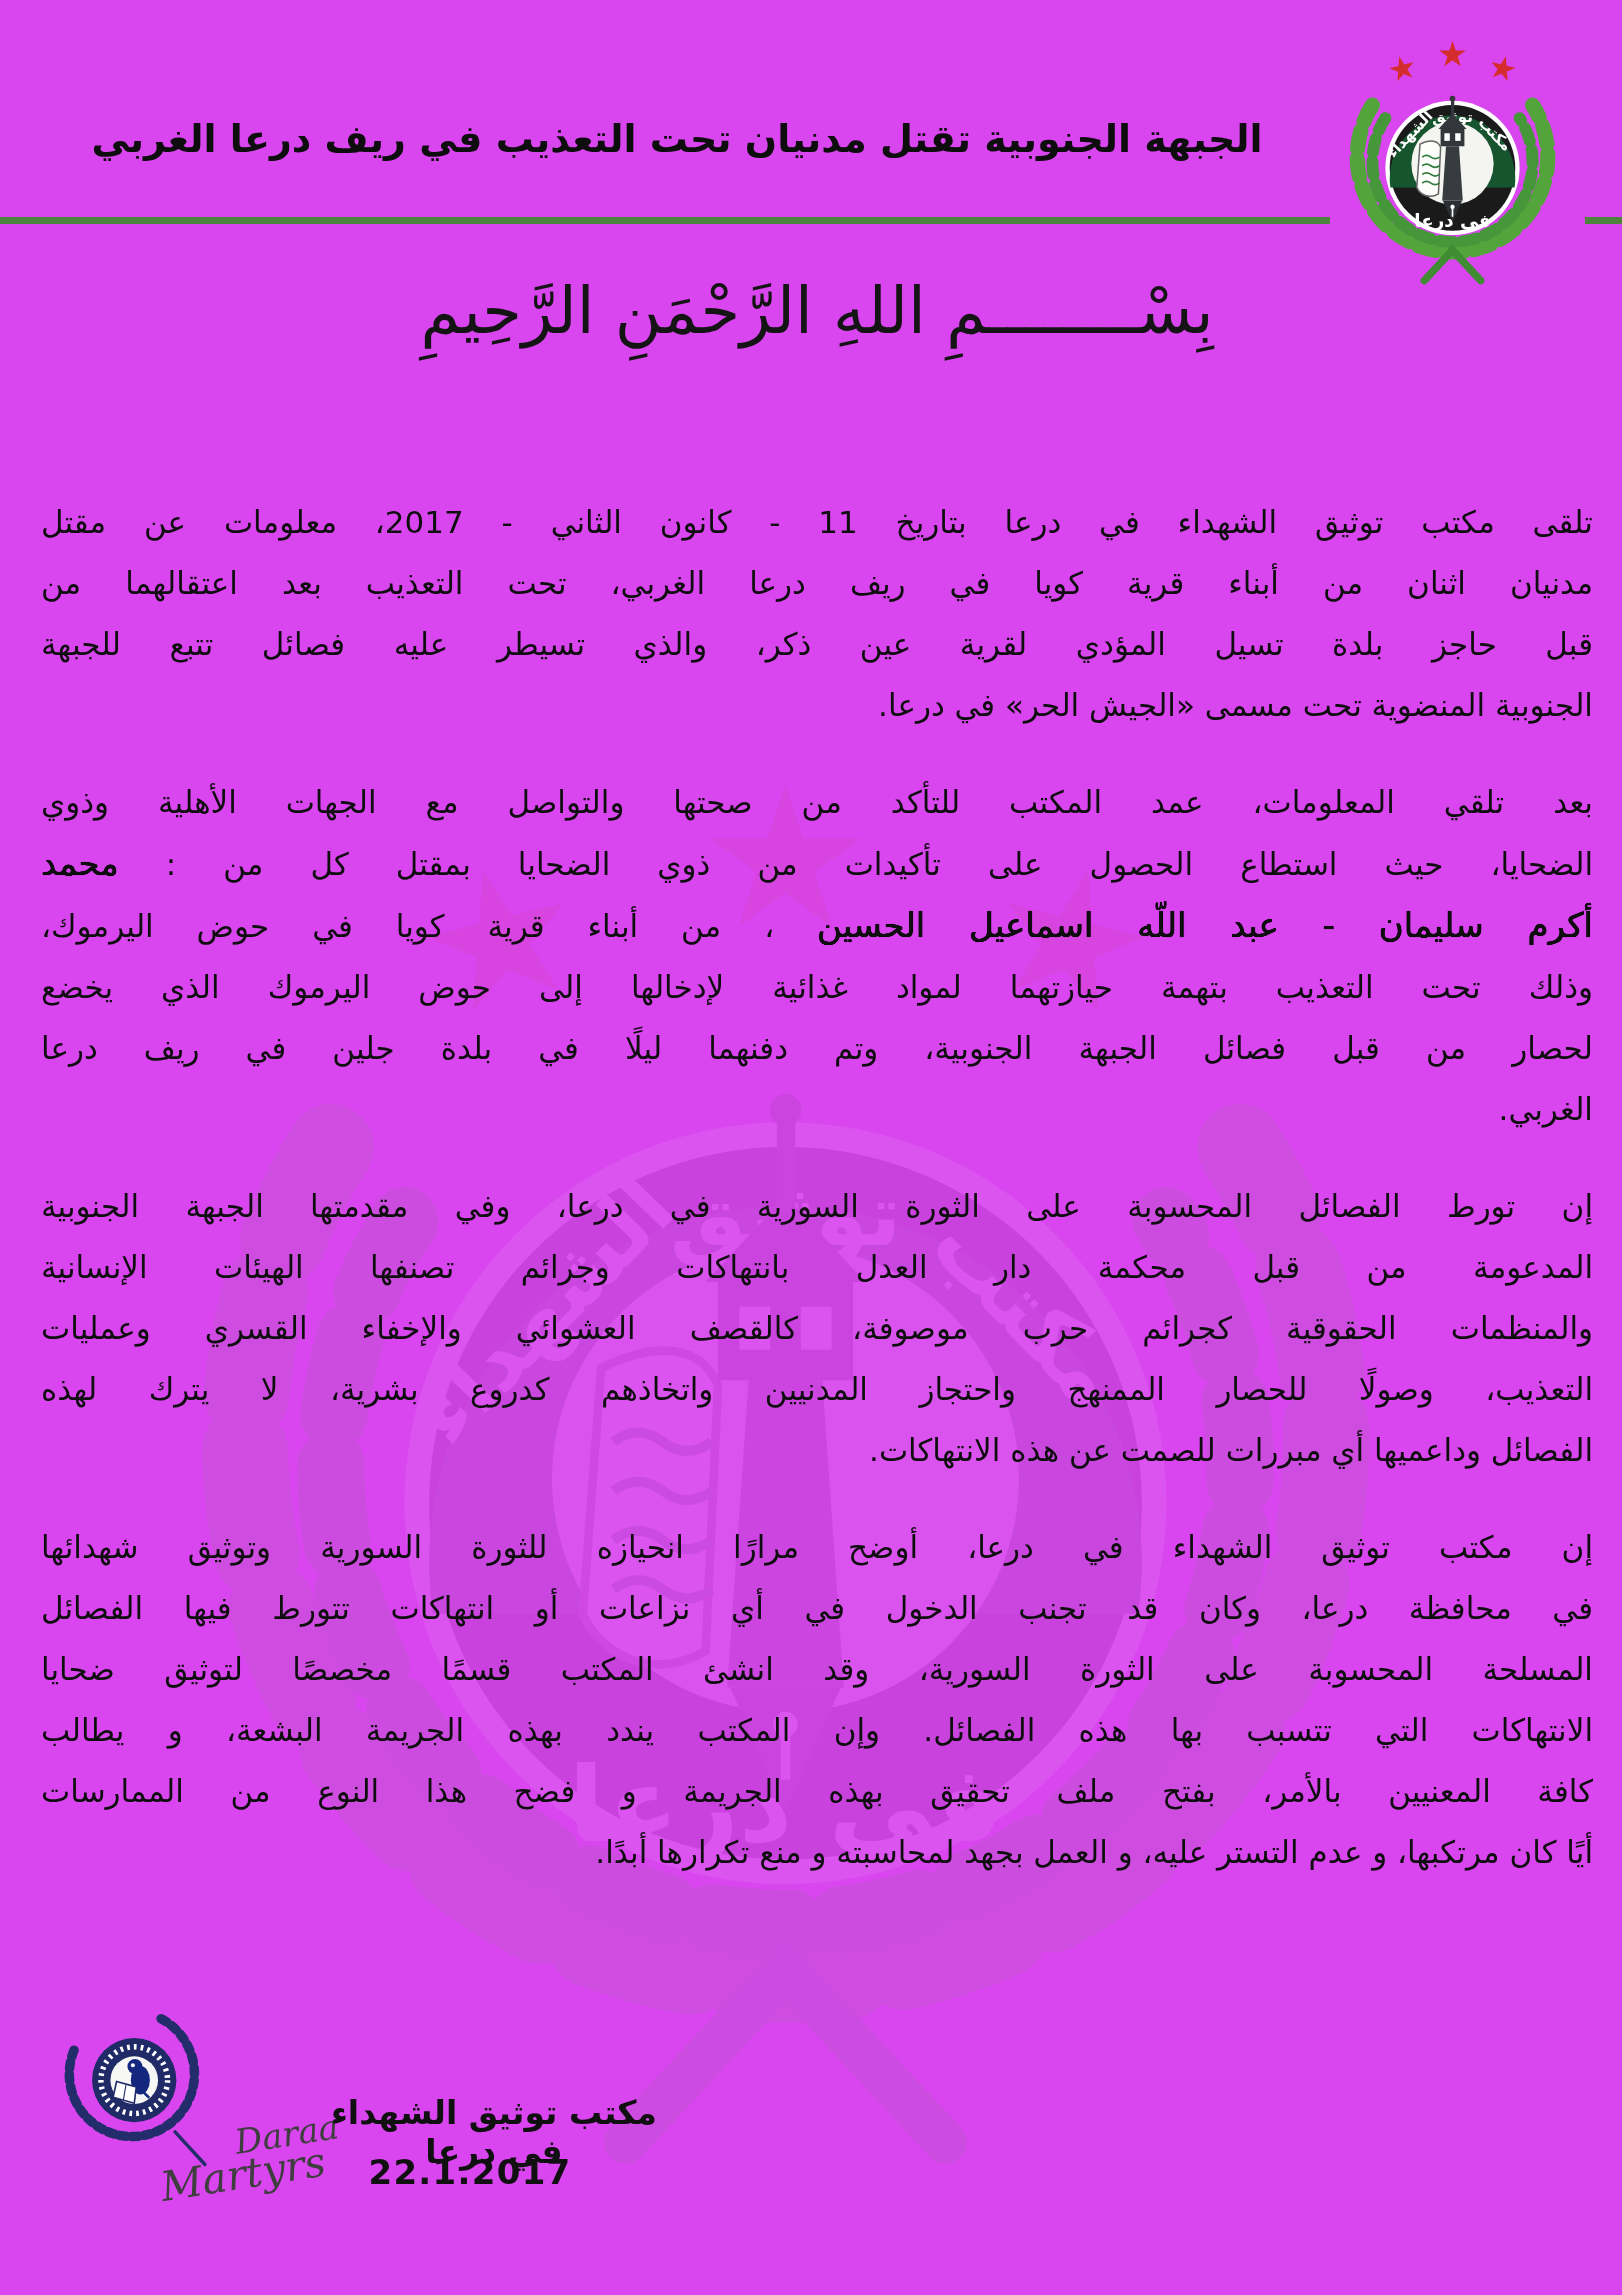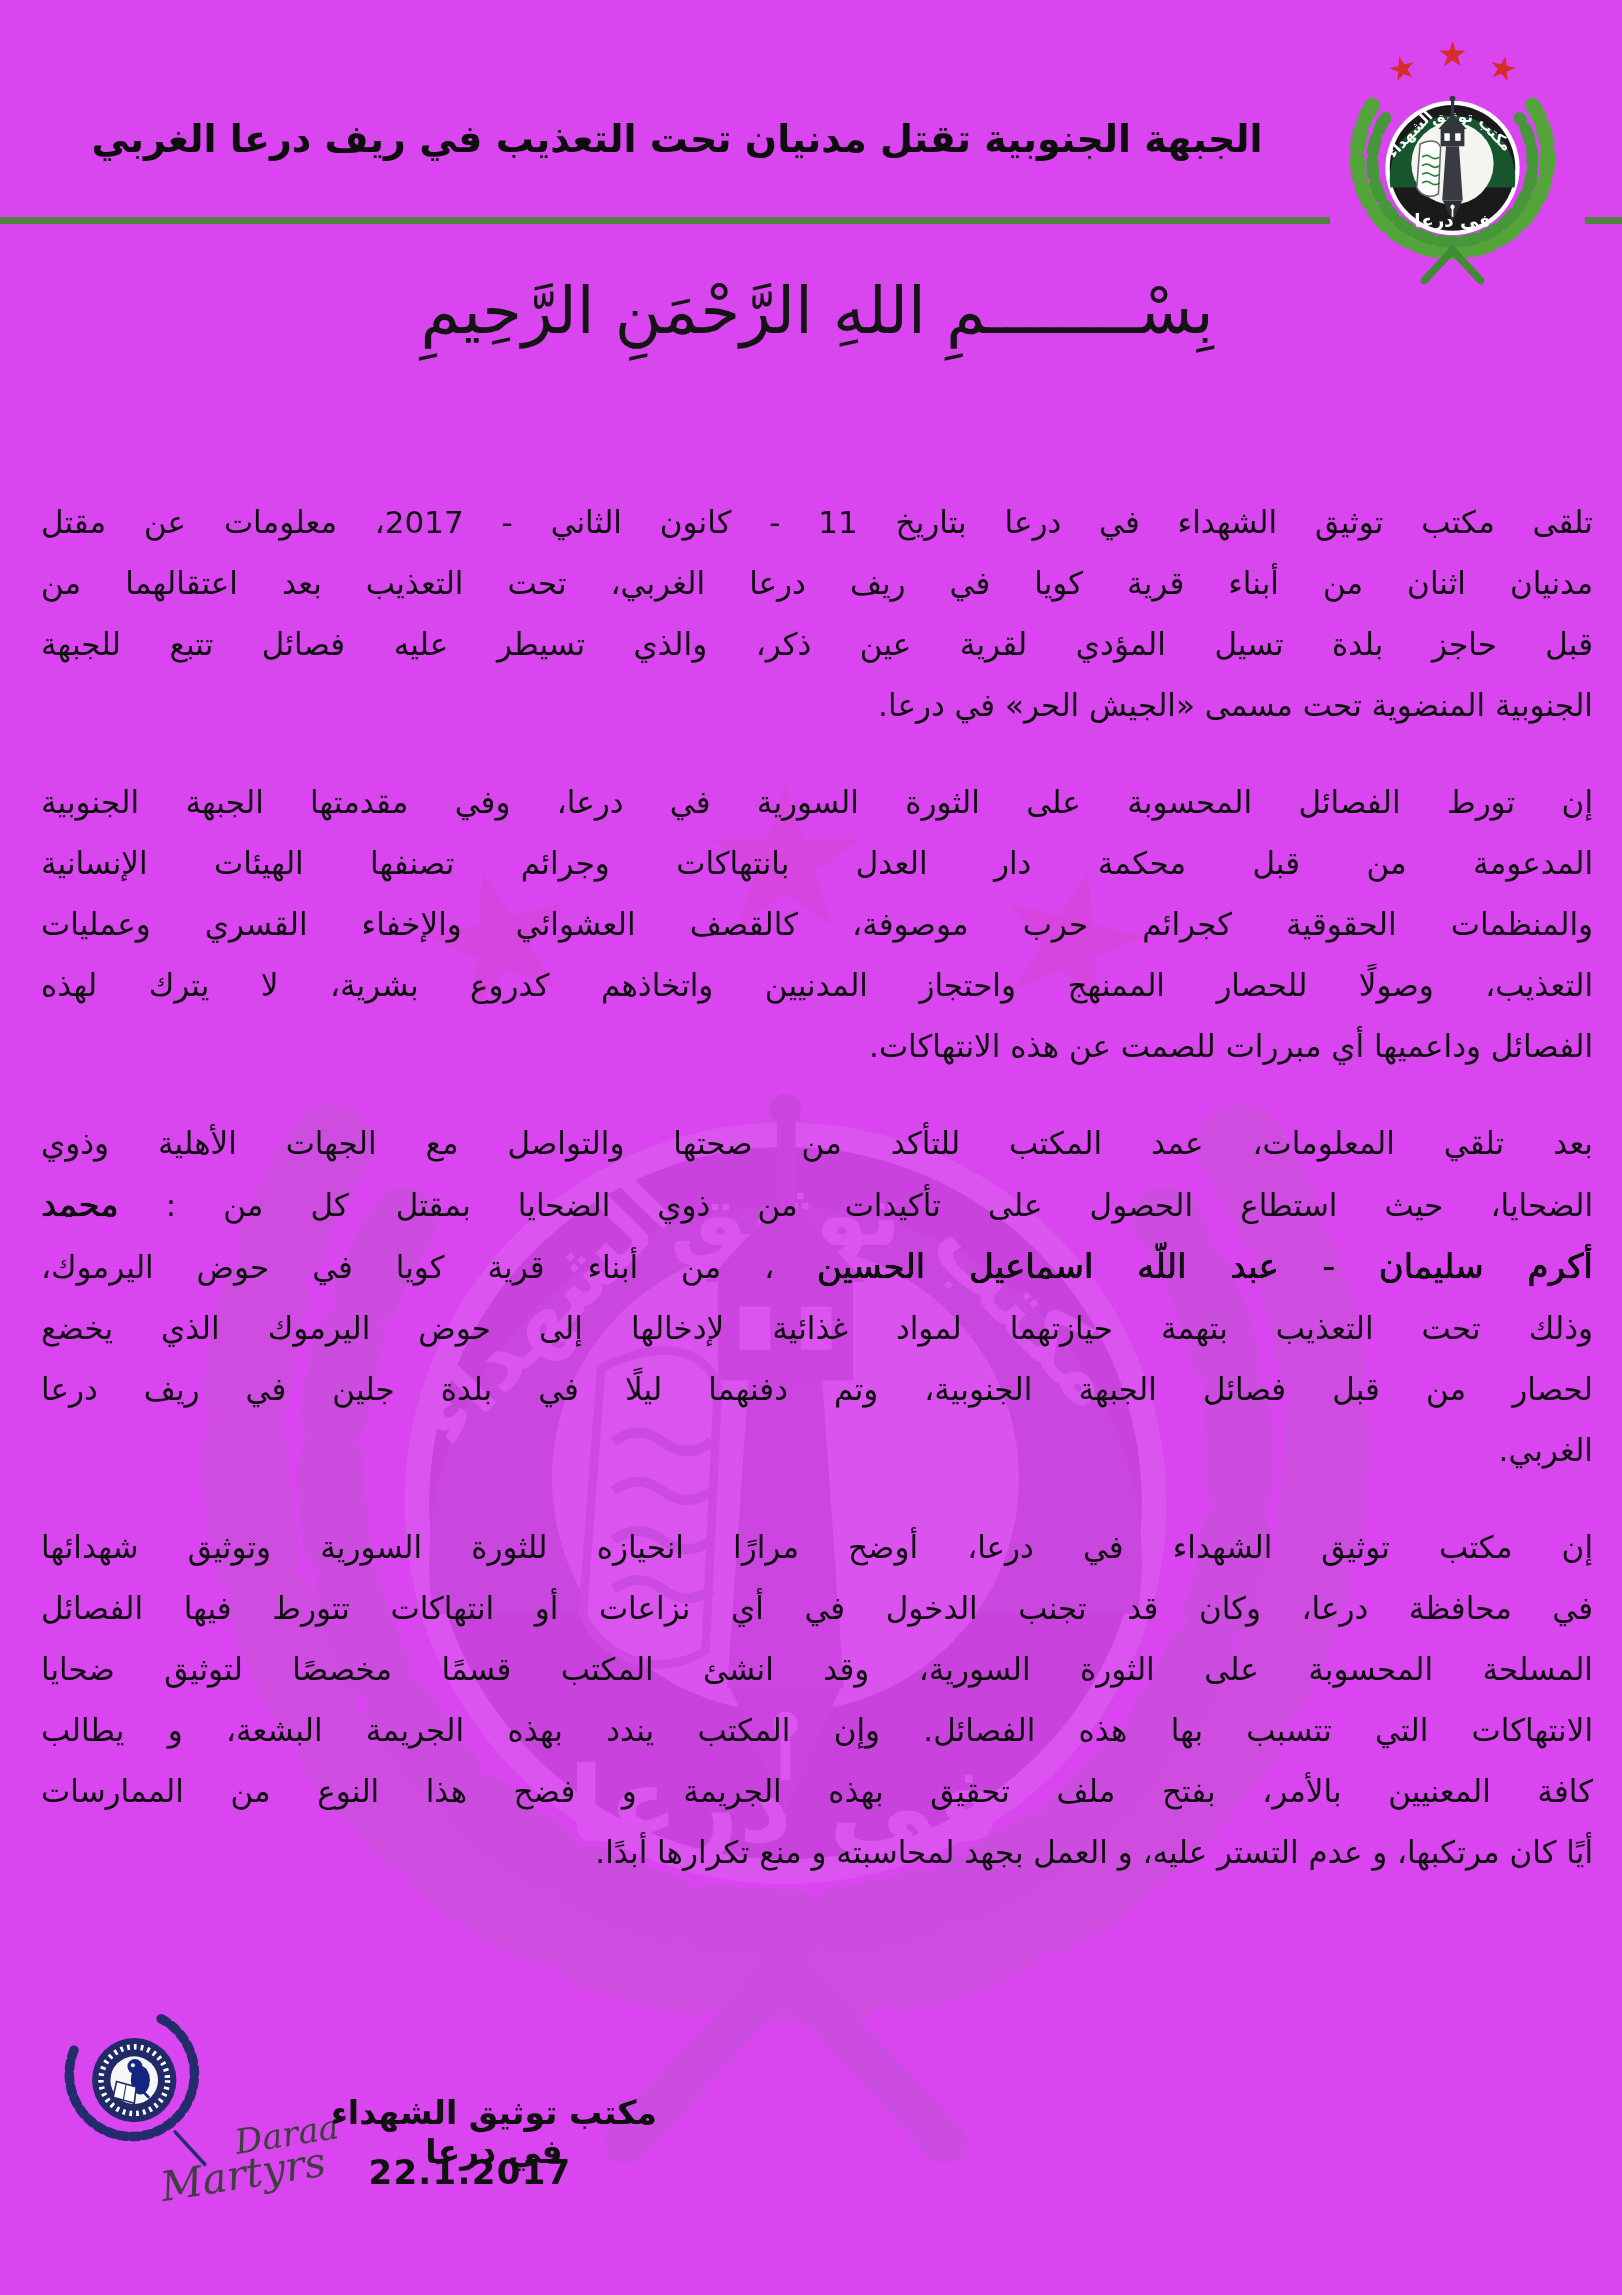--- a/index.html
+++ b/index.html
@@ -168,35 +168,35 @@
   <div class="bismillah" dir="rtl">بِسْــــــــمِ اللهِ الرَّحْمَنِ الرَّحِيمِ</div>
 
   <div class="body-text">
       <div class="para">
         <div class="line" dir="rtl"><span>تلقى مكتب توثيق الشهداء في درعا بتاريخ 11 - كانون الثاني - 2017، معلومات عن مقتل</span></div>
         <div class="line" dir="rtl"><span>مدنيان اثنان من أبناء قرية كويا في ريف درعا الغربي، تحت التعذيب بعد اعتقالهما من</span></div>
         <div class="line" dir="rtl"><span>قبل حاجز بلدة تسيل المؤدي لقرية عين ذكر، والذي تسيطر عليه فصائل تتبع للجبهة</span></div>
         <div class="line end" dir="rtl"><span>الجنوبية المنضوية تحت مسمى «الجيش الحر» في درعا.</span></div>
       </div>
       <div class="para">
-        <div class="line" dir="rtl"><span>إن تورط الفصائل المحسوبة على الثورة السورية في درعا، وفي مقدمتها الجبهة الجنوبية</span></div>
-        <div class="line" dir="rtl"><span>المدعومة من قبل محكمة دار العدل بانتهاكات وجرائم تصنفها الهيئات الإنسانية</span></div>
-        <div class="line" dir="rtl"><span>والمنظمات الحقوقية كجرائم حرب موصوفة، كالقصف العشوائي والإخفاء القسري وعمليات</span></div>
-        <div class="line" dir="rtl"><span>التعذيب، وصولًا للحصار الممنهج واحتجاز المدنيين واتخاذهم كدروع بشرية، لا يترك لهذه</span></div>
-        <div class="line end" dir="rtl"><span>الفصائل وداعميها أي مبررات للصمت عن هذه الانتهاكات.</span></div>
-      </div>
-      <div class="para">
         <div class="line" dir="rtl"><span>بعد تلقي المعلومات، عمد المكتب للتأكد من صحتها والتواصل مع الجهات الأهلية وذوي</span></div>
         <div class="line" dir="rtl"><span>الضحايا، حيث استطاع الحصول على تأكيدات من ذوي الضحايا بمقتل كل من : </span><span class="names">محمد</span></div>
         <div class="line" dir="rtl"><span class="names">أكرم سليمان - عبد اللّه اسماعيل الحسين</span><span> ، من أبناء قرية كويا في حوض اليرموك،</span></div>
         <div class="line" dir="rtl"><span>وذلك تحت التعذيب بتهمة حيازتهما لمواد غذائية لإدخالها إلى حوض اليرموك الذي يخضع</span></div>
         <div class="line" dir="rtl"><span>لحصار من قبل فصائل الجبهة الجنوبية، وتم دفنهما ليلًا في بلدة جلين في ريف درعا</span></div>
         <div class="line end" dir="rtl"><span>الغربي.</span></div>
       </div>
       <div class="para">
+        <div class="line" dir="rtl"><span>إن تورط الفصائل المحسوبة على الثورة السورية في درعا، وفي مقدمتها الجبهة الجنوبية</span></div>
+        <div class="line" dir="rtl"><span>المدعومة من قبل محكمة دار العدل بانتهاكات وجرائم تصنفها الهيئات الإنسانية</span></div>
+        <div class="line" dir="rtl"><span>والمنظمات الحقوقية كجرائم حرب موصوفة، كالقصف العشوائي والإخفاء القسري وعمليات</span></div>
+        <div class="line" dir="rtl"><span>التعذيب، وصولًا للحصار الممنهج واحتجاز المدنيين واتخاذهم كدروع بشرية، لا يترك لهذه</span></div>
+        <div class="line end" dir="rtl"><span>الفصائل وداعميها أي مبررات للصمت عن هذه الانتهاكات.</span></div>
+      </div>
+      <div class="para">
         <div class="line" dir="rtl"><span>إن مكتب توثيق الشهداء في درعا، أوضح مرارًا انحيازه للثورة السورية وتوثيق شهدائها</span></div>
         <div class="line" dir="rtl"><span>في محافظة درعا، وكان قد تجنب الدخول في أي نزاعات أو انتهاكات تتورط فيها الفصائل</span></div>
         <div class="line" dir="rtl"><span>المسلحة المحسوبة على الثورة السورية، وقد انشئ المكتب قسمًا مخصصًا لتوثيق ضحايا</span></div>
         <div class="line" dir="rtl"><span>الانتهاكات التي تتسبب بها هذه الفصائل. وإن المكتب يندد بهذه الجريمة البشعة، و يطالب</span></div>
         <div class="line" dir="rtl"><span>كافة المعنيين بالأمر، بفتح ملف تحقيق بهذه الجريمة و فضح هذا النوع من الممارسات</span></div>
         <div class="line end" dir="rtl"><span>أيًا كان مرتكبها، و عدم التستر عليه، و العمل بجهد لمحاسبته و منع تكرارها أبدًا.</span></div>
       </div>
     </div>
 
   <div class="logo-footer">

